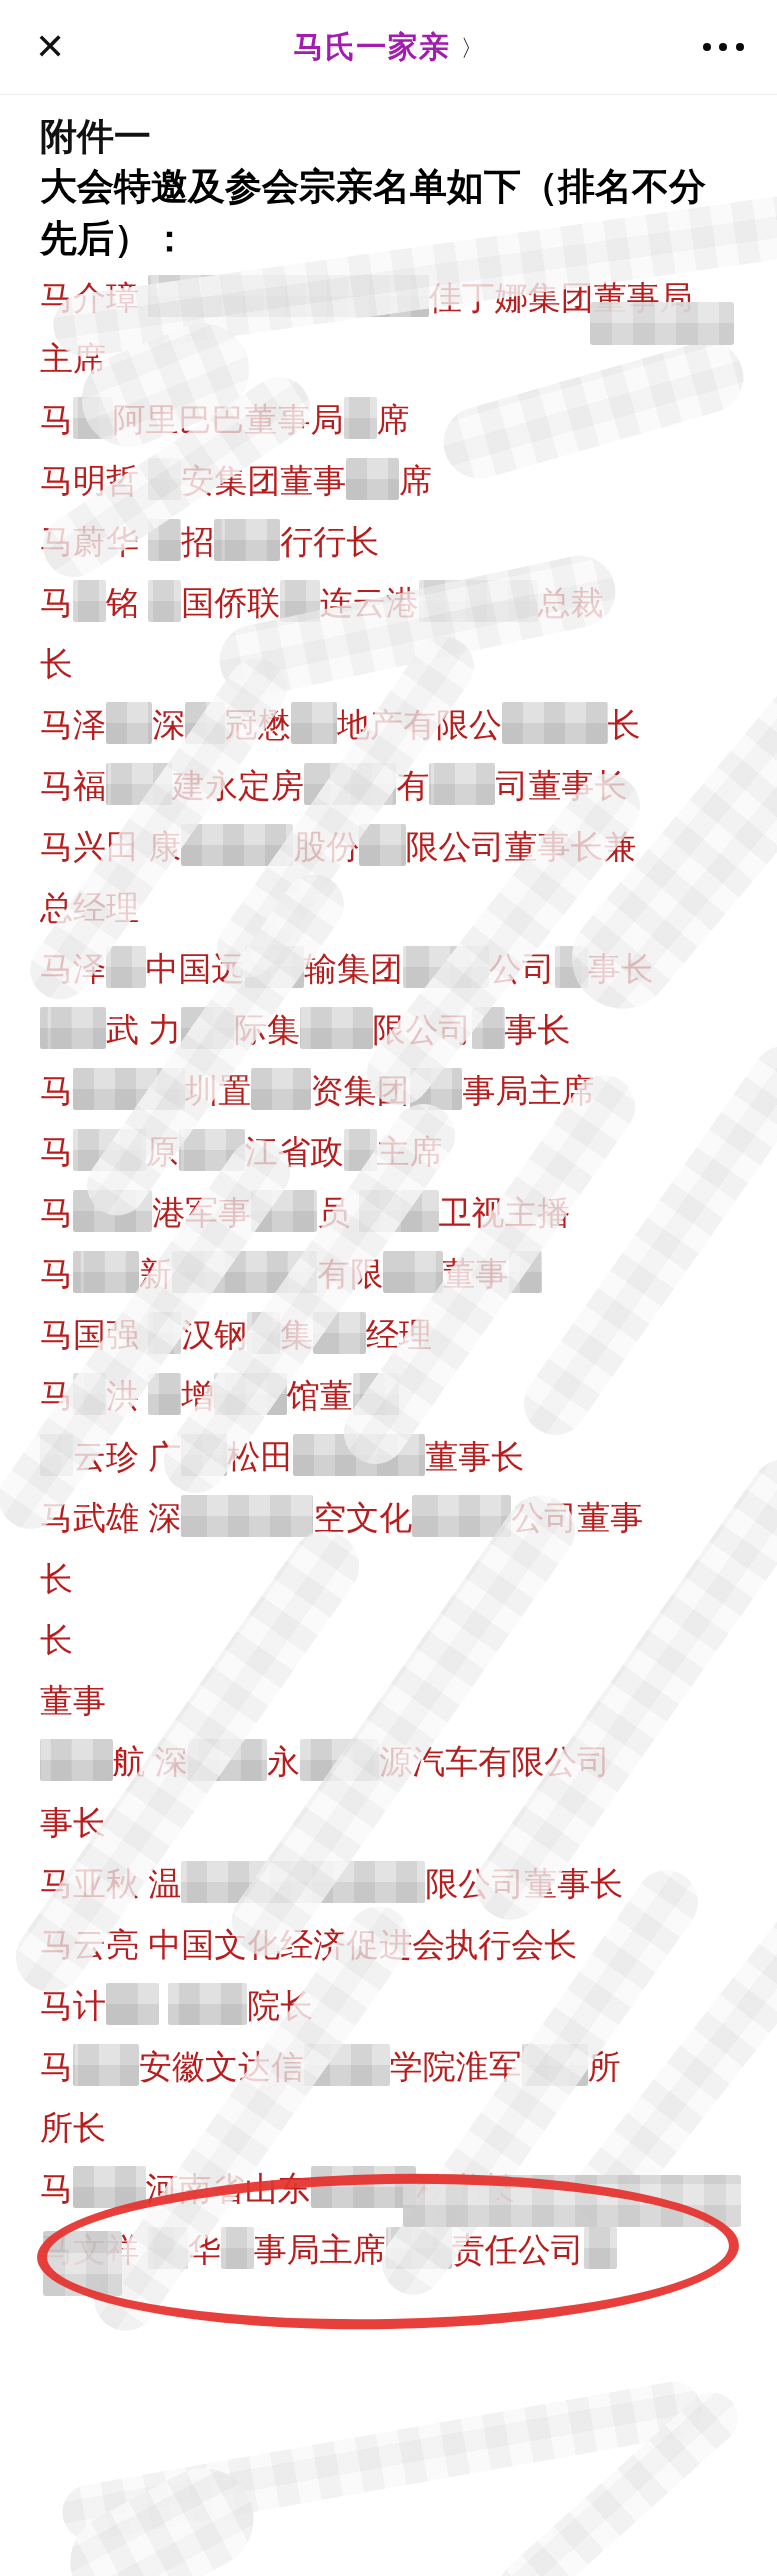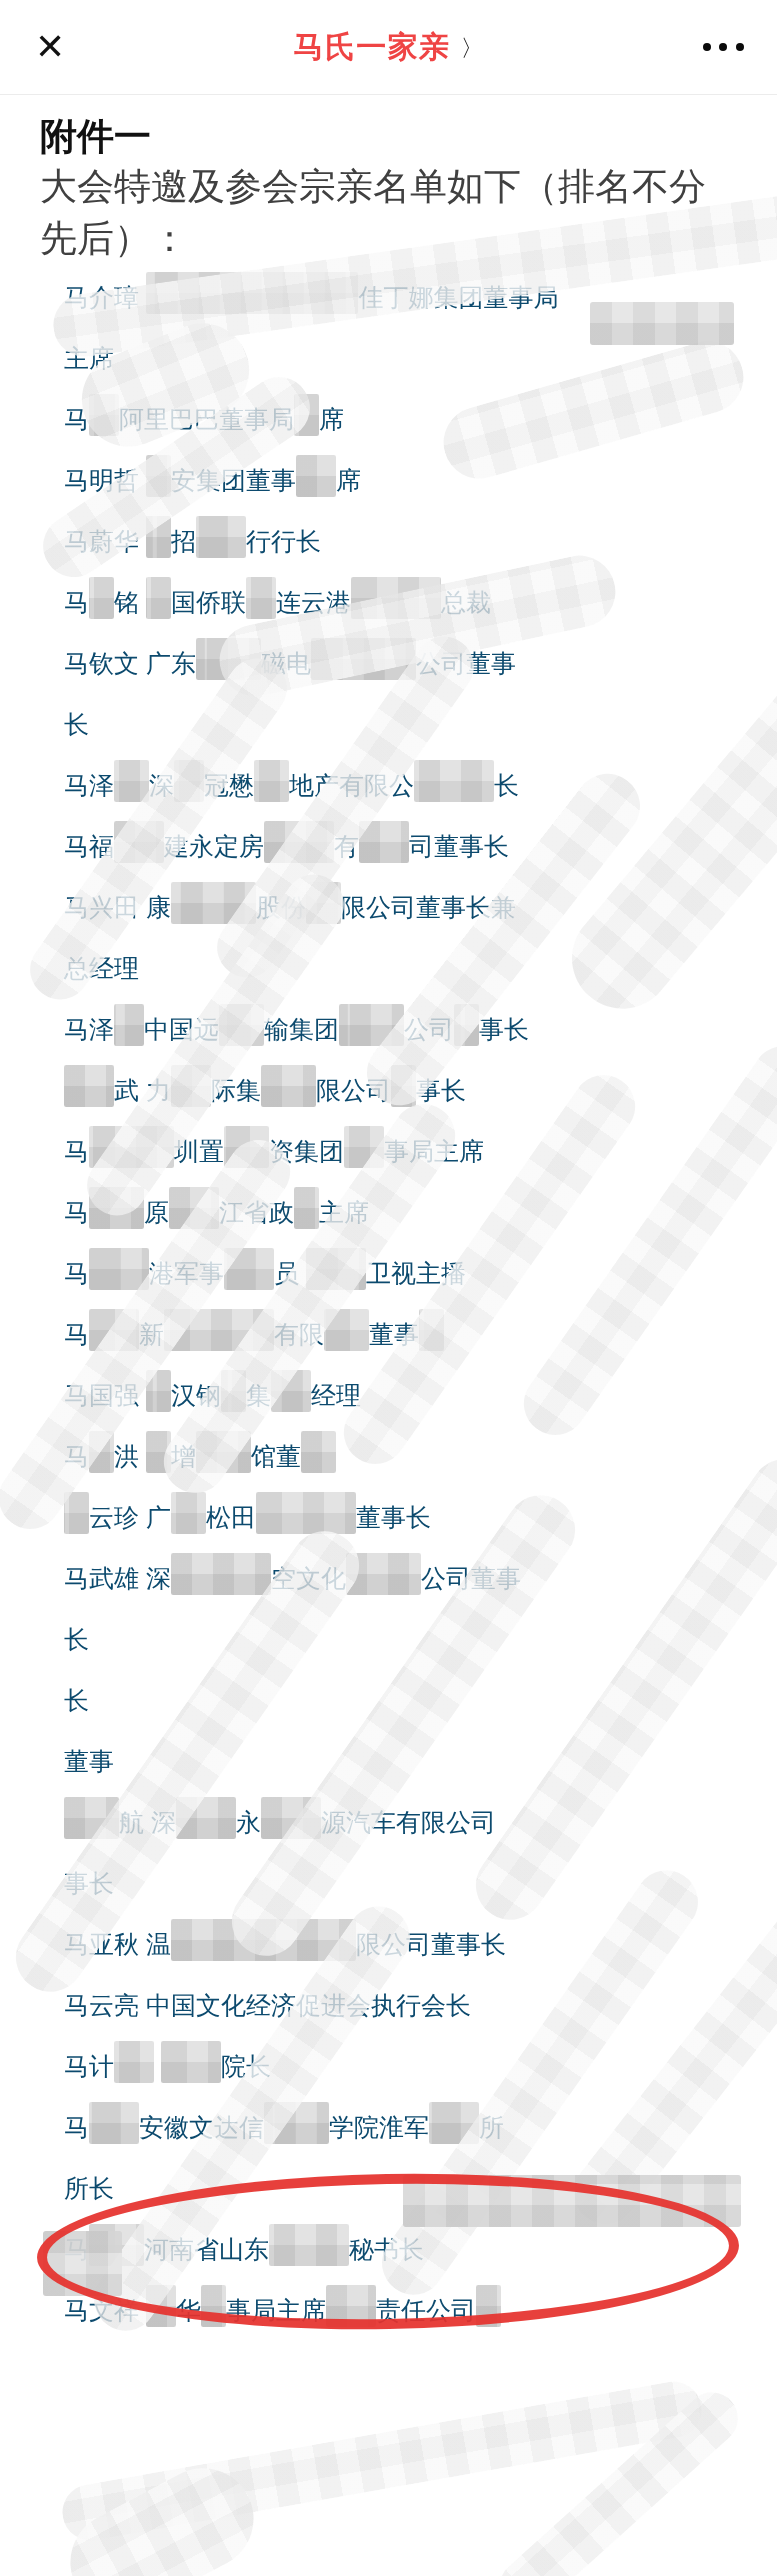--- a/index.html
+++ b/index.html
@@ -13,32 +13,32 @@
     border-bottom:1.4px solid #ececec;background:#fff;z-index:40;
   }
   .nav-close{
     position:absolute;left:35px;top:0;height:94px;display:flex;align-items:center;
     font-size:36px;font-weight:300;color:#111;cursor:pointer;
   }
   .nav-title-wrap{
     position:absolute;left:0;right:0;top:0;height:94px;
     display:flex;align-items:center;justify-content:center;
   }
-  .nav-title{font-size:30px;font-weight:600;color:#ef4444;letter-spacing:1.4px;font-family:Liberation Serif, serif;}
+  .nav-title{font-size:30px;font-weight:600;color:#a21caf;letter-spacing:1.4px;font-family:Liberation Serif, serif;}
   .nav-chevron{font-size:23px;font-weight:300;color:#161616;margin-left:10px;transform:translateY(0.7px);}
   .nav-more{
     position:absolute;right:33px;top:0;height:94px;display:flex;align-items:center;gap:8.6px;cursor:pointer;
   }
   .nav-more .dot{width:8px;height:8px;border-radius:50%;background:#0a0a0a;display:block;}
   
   .article{position:relative;margin:0 30px 0 40px;z-index:10;}
   .attach-heading{margin-top:18.7px;font-size:37px;line-height:45px;font-weight:700;color:#111;}
-  .big-heading{font-size:37px;line-height:50px;font-weight:400;color:#404040;margin:2.9px 0 2.9px;}
+  .big-heading{font-size:37px;line-height:50px;font-weight:700;color:#000000;margin:2.9px 0 2.9px;}
   .name-list{position:relative;}
-  .line{height:61px;line-height:61px;font-size:25px;white-space:nowrap;color:#0c4a6e;margin-left:24px;}
+  .line{height:61px;line-height:61px;font-size:33px;white-space:nowrap;color:#b91c1c;}
   .line .txt{vertical-align:baseline;}
   
   .mosaic{
     display:inline-block;height:42px;vertical-align:-7.2px;border-radius:2.2px;opacity:.96;
     background:
       repeating-linear-gradient(90deg, rgba(0,0,0,0.07) 0 21px, rgba(0,0,0,0) 21px 42px),
       repeating-linear-gradient(0deg, #d0d0d0 0 21px, #e0e0e0 21px 42px);
   }
   .line:nth-child(odd) .mosaic{background-position:10.8px 6.5px,0 0;}
   .line:nth-child(3n) .mosaic{background-position:5px 14.4px,0 0;opacity:.9;}
@@ -83,21 +83,20 @@
   <div class="attach-heading">附件一</div>
   <div class="big-heading">大会特邀及参会宗亲名单如下（排名不分</div>
   <div class="big-heading">先后）：</div>
   <div class="name-list">
       <div class="line"><span class="txt">马介璋 </span><span class="mosaic" style="width: 8.5em;"></span><span class="txt">佳丁娜集团董事局</span></div>
       <div class="line"><span class="txt">主席</span></div>
       <div class="line"><span class="txt">马</span><span class="mosaic" style="width: 1.2em;"></span><span class="txt">阿里巴巴董事局</span><span class="mosaic" style="width: 1em;"></span><span class="txt">席</span></div>
       <div class="line"><span class="txt">马明哲 </span><span class="mosaic" style="width: 1em;"></span><span class="txt">安集团董事</span><span class="mosaic" style="width: 1.6em;"></span><span class="txt">席</span></div>
       <div class="line"><span class="txt">马蔚华 </span><span class="mosaic" style="width: 1em;"></span><span class="txt">招</span><span class="mosaic" style="width: 2em;"></span><span class="txt">行行长</span></div>
       <div class="line"><span class="txt">马</span><span class="mosaic" style="width: 1em;"></span><span class="txt">铭 </span><span class="mosaic" style="width: 1em;"></span><span class="txt">国侨联</span><span class="mosaic" style="width: 1.2em;"></span><span class="txt">连云港</span><span class="mosaic" style="width: 3.6em;"></span><span class="txt">总裁</span></div>
-      <div class="line"><span class="txt">马钦文 广东</span><span class="mosaic" style="width: 2.6em;"></span><span class="txt">磁电</span><span class="mosaic" style="width: 4.2em;"></span><span class="txt">公司董事</span></div>
       <div class="line"><span class="txt">长</span></div>
       <div class="line"><span class="txt">马泽</span><span class="mosaic" style="width: 1.4em;"></span><span class="txt">深</span><span class="mosaic" style="width: 1.2em;"></span><span class="txt">冠懋</span><span class="mosaic" style="width: 1.4em;"></span><span class="txt">地产有限公</span><span class="mosaic" style="width: 3.2em;"></span><span class="txt">长</span></div>
       <div class="line"><span class="txt">马福</span><span class="mosaic" style="width: 2em;"></span><span class="txt">建永定房</span><span class="mosaic" style="width: 2.8em;"></span><span class="txt">有</span><span class="mosaic" style="width: 2em;"></span><span class="txt">司董事长</span></div>
       <div class="line"><span class="txt">马兴田 康</span><span class="mosaic" style="width: 3.4em;"></span><span class="txt">股份</span><span class="mosaic" style="width: 1.4em;"></span><span class="txt">限公司董事长兼</span></div>
       <div class="line"><span class="txt">总经理</span></div>
       <div class="line"><span class="txt">马泽</span><span class="mosaic" style="width: 1.2em;"></span><span class="txt">中国远</span><span class="mosaic" style="width: 1.8em;"></span><span class="txt">输集团</span><span class="mosaic" style="width: 2.6em;"></span><span class="txt">公司</span><span class="mosaic" style="width: 1em;"></span><span class="txt">事长</span></div>
       <div class="line"><span class="mosaic" style="width: 2em;"></span><span class="txt">武 力</span><span class="mosaic" style="width: 1.6em;"></span><span class="txt">际集</span><span class="mosaic" style="width: 2.2em;"></span><span class="txt">限公司</span><span class="mosaic" style="width: 1em;"></span><span class="txt">事长</span></div>
       <div class="line"><span class="txt">马</span><span class="mosaic" style="width: 3.4em;"></span><span class="txt">圳置</span><span class="mosaic" style="width: 1.8em;"></span><span class="txt">资集团</span><span class="mosaic" style="width: 1.6em;"></span><span class="txt">事局主席</span></div>
       <div class="line"><span class="txt">马</span><span class="mosaic" style="width: 2.2em;"></span><span class="txt">原</span><span class="mosaic" style="width: 2em;"></span><span class="txt">江省政</span><span class="mosaic" style="width: 1em;"></span><span class="txt">主席</span></div>
       <div class="line"><span class="txt">马</span><span class="mosaic" style="width: 2.4em;"></span><span class="txt">港军事</span><span class="mosaic" style="width: 2em;"></span><span class="txt">员 </span><span class="mosaic" style="width: 2.4em;"></span><span class="txt">卫视主播</span></div>

